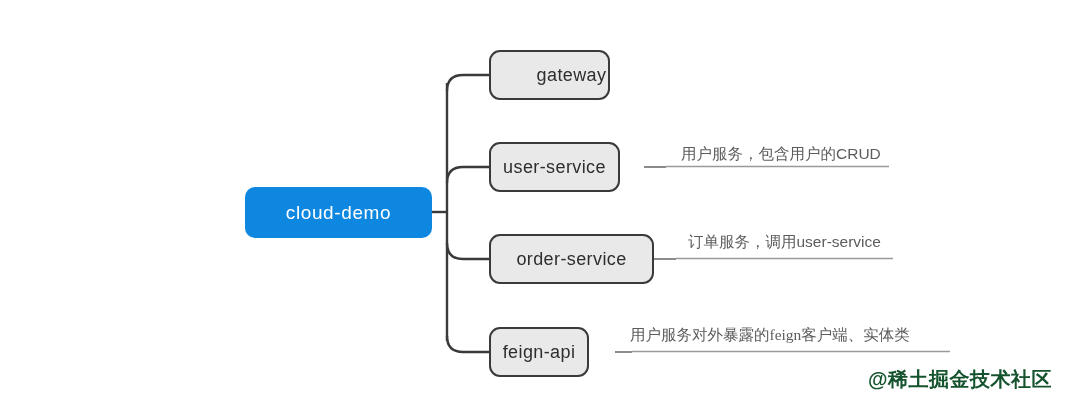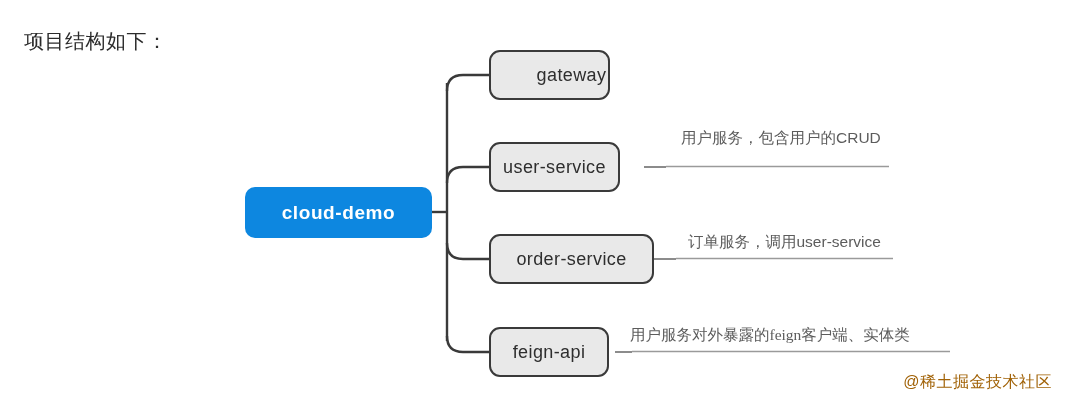--- a/index.html
+++ b/index.html
@@ -46,21 +46,21 @@
     display: flex;
     align-items: center;
     justify-content: center;
     white-space: nowrap;
   }
   .node-root {
     background: #0d87e0;
     color: #ffffff;
     border-radius: 10px;
     font-size: 19px;
-    font-weight: bold;
+    font-weight: normal;
     letter-spacing: 0.6px;
   }
   .node-child {
     background: #e9e9e9;
     color: #2e2e2e;
     border: 2.2px solid #3a3a3a;
     border-radius: 11px;
     font-size: 18px;
     letter-spacing: 0.4px;
   }
@@ -69,32 +69,32 @@
     position: absolute;
     font-size: 15.5px;
     color: #5c5c5c;
     white-space: nowrap;
     line-height: 20px;
   }
   .watermark {
     position: absolute;
     right: 14px;
     bottom: 8px;
-    font-size: 16px;
-    color: #a16207;
+    font-size: 20px;
+    color: #14532d;
     white-space: nowrap;
     letter-spacing: 0.5px;
+    font-weight: bold;
   }
 </style>
 </head>
 <body>
 
 <div id="page">
 
-  <div class="page-title">项目结构如下：</div>
 
   <svg id="mindmap-svg" viewBox="0 0 1066 401">
 
     <path d="M 431 212 L 447 212" fill="none" stroke="#3a3a3a" stroke-width="2.4" stroke-linecap="butt"></path>
 
     <path d="M 447 83 L 447 341" fill="none" stroke="#3a3a3a" stroke-width="2.4"></path>
 
     <path d="M 447 91 Q 447 75 463 75 L 489 75" fill="none" stroke="#3a3a3a" stroke-width="2.4" stroke-linecap="butt"></path>
 
     <path d="M 447 183 Q 447 167 463 167 L 489 167" fill="none" stroke="#3a3a3a" stroke-width="2.4" stroke-linecap="butt"></path>
@@ -122,25 +122,25 @@
   </div>
 
   <div class="node node-child" style="left:489px; top:142px; width:131px; height:50px;">
     <span>user-service</span>
   </div>
 
   <div class="node node-child" style="left:489px; top:234px; width:165px; height:50px;text-align:center;">
     <span>order-service</span>
   </div>
 
-  <div class="node node-child" style="left:489px; top:327px; width:120px; height:50px;justify-content:center;">
+  <div class="node node-child" style="left:489px; top:327px; width:100px; height:50px;justify-content:center;">
     <span>feign-api</span>
   </div>
 
-  <div class="annotation" style="left:681px; top:128px;">用户服务，包含用户的CRUD</div>
+  <div class="annotation" style="left:681px; top:144px;">用户服务，包含用户的CRUD</div>
 
   <div class="annotation" style="left:688px; top:232px;">订单服务，调用user-service</div>
 
   <div class="annotation" style="left:630px; top:325px;font-family:Liberation Serif, serif;">用户服务对外暴露的feign客户端、实体类</div>
 
   <div class="watermark">@稀土掘金技术社区</div>
 
 </div>
 
 </body></html>

